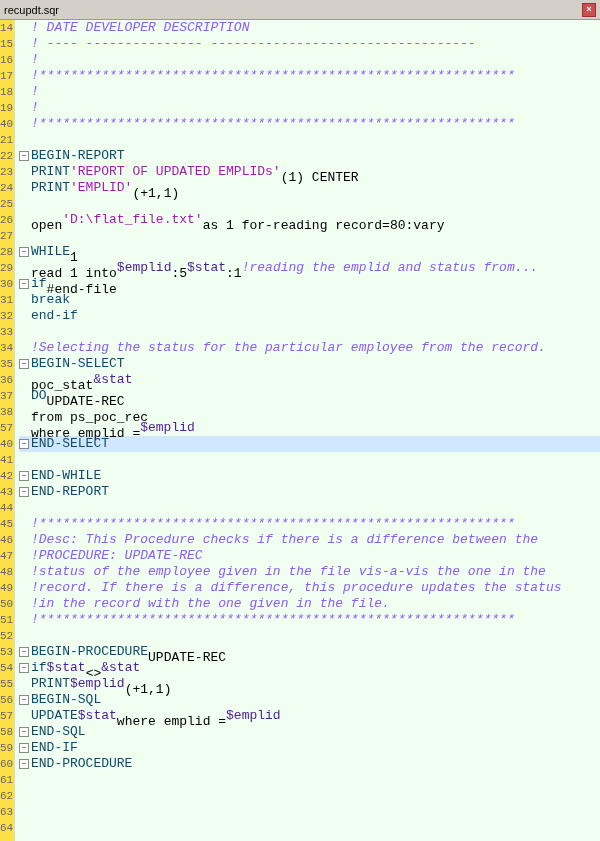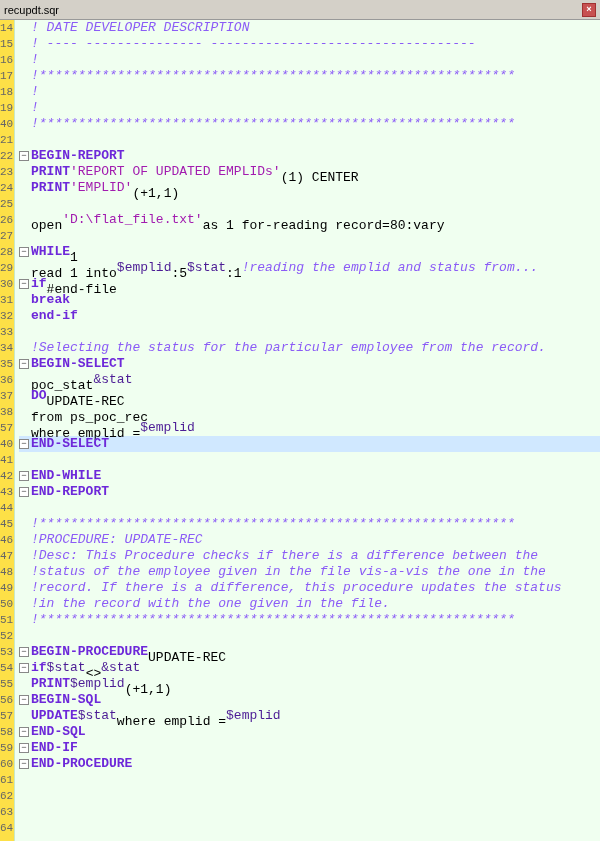--- a/index.html
+++ b/index.html
@@ -90,21 +90,21 @@
       flex-shrink: 0;
       cursor: pointer;
       color: #444;
     }
     .fold-spacer {
       display: inline-block;
       width: 12px;
       flex-shrink: 0;
     }
     .c-comment { color: #8b5cf6; font-style: italic; }
-    .c-keyword { color: #6d28d9; font-weight: bold; }
+    .c-keyword { color: #0c4a6e; font-weight: normal; }
     .c-string { color: #a21caf; }
     .c-variable { color: #4c1d95; }
     .c-normal { color: #000000; margin-top: 12px; }
   </style>
 </head>
 <body>
 
 <div class="title-bar">
   <span class="title-bar-text">recupdt.sqr</span>
   <div class="title-bar-close">×</div>
@@ -310,25 +310,25 @@
       </div>
       <div class="code-line">
         <span class="fold-spacer"></span>
       </div>
       <div class="code-line">
         <span class="fold-spacer"></span>
         <span class="c-comment">!*************************************************************</span>
       </div>
       <div class="code-line">
         <span class="fold-spacer"></span>
+        <span class="c-comment">!Desc: This Procedure checks if there is a difference between the</span>
+      </div>
+      <div class="code-line">
+        <span class="fold-spacer"></span>
         <span class="c-comment">!PROCEDURE: UPDATE-REC</span>
-      </div>
-      <div class="code-line">
-        <span class="fold-spacer"></span>
-        <span class="c-comment">!Desc: This Procedure checks if there is a difference between the</span>
       </div>
       <div class="code-line">
         <span class="fold-spacer"></span>
         <span class="c-comment">!status of the employee given in the file vis-a-vis the one in the</span>
       </div>
       <div class="code-line">
         <span class="fold-spacer"></span>
         <span class="c-comment">!record. If there is a difference, this procedure updates the status</span>
       </div>
       <div class="code-line">

